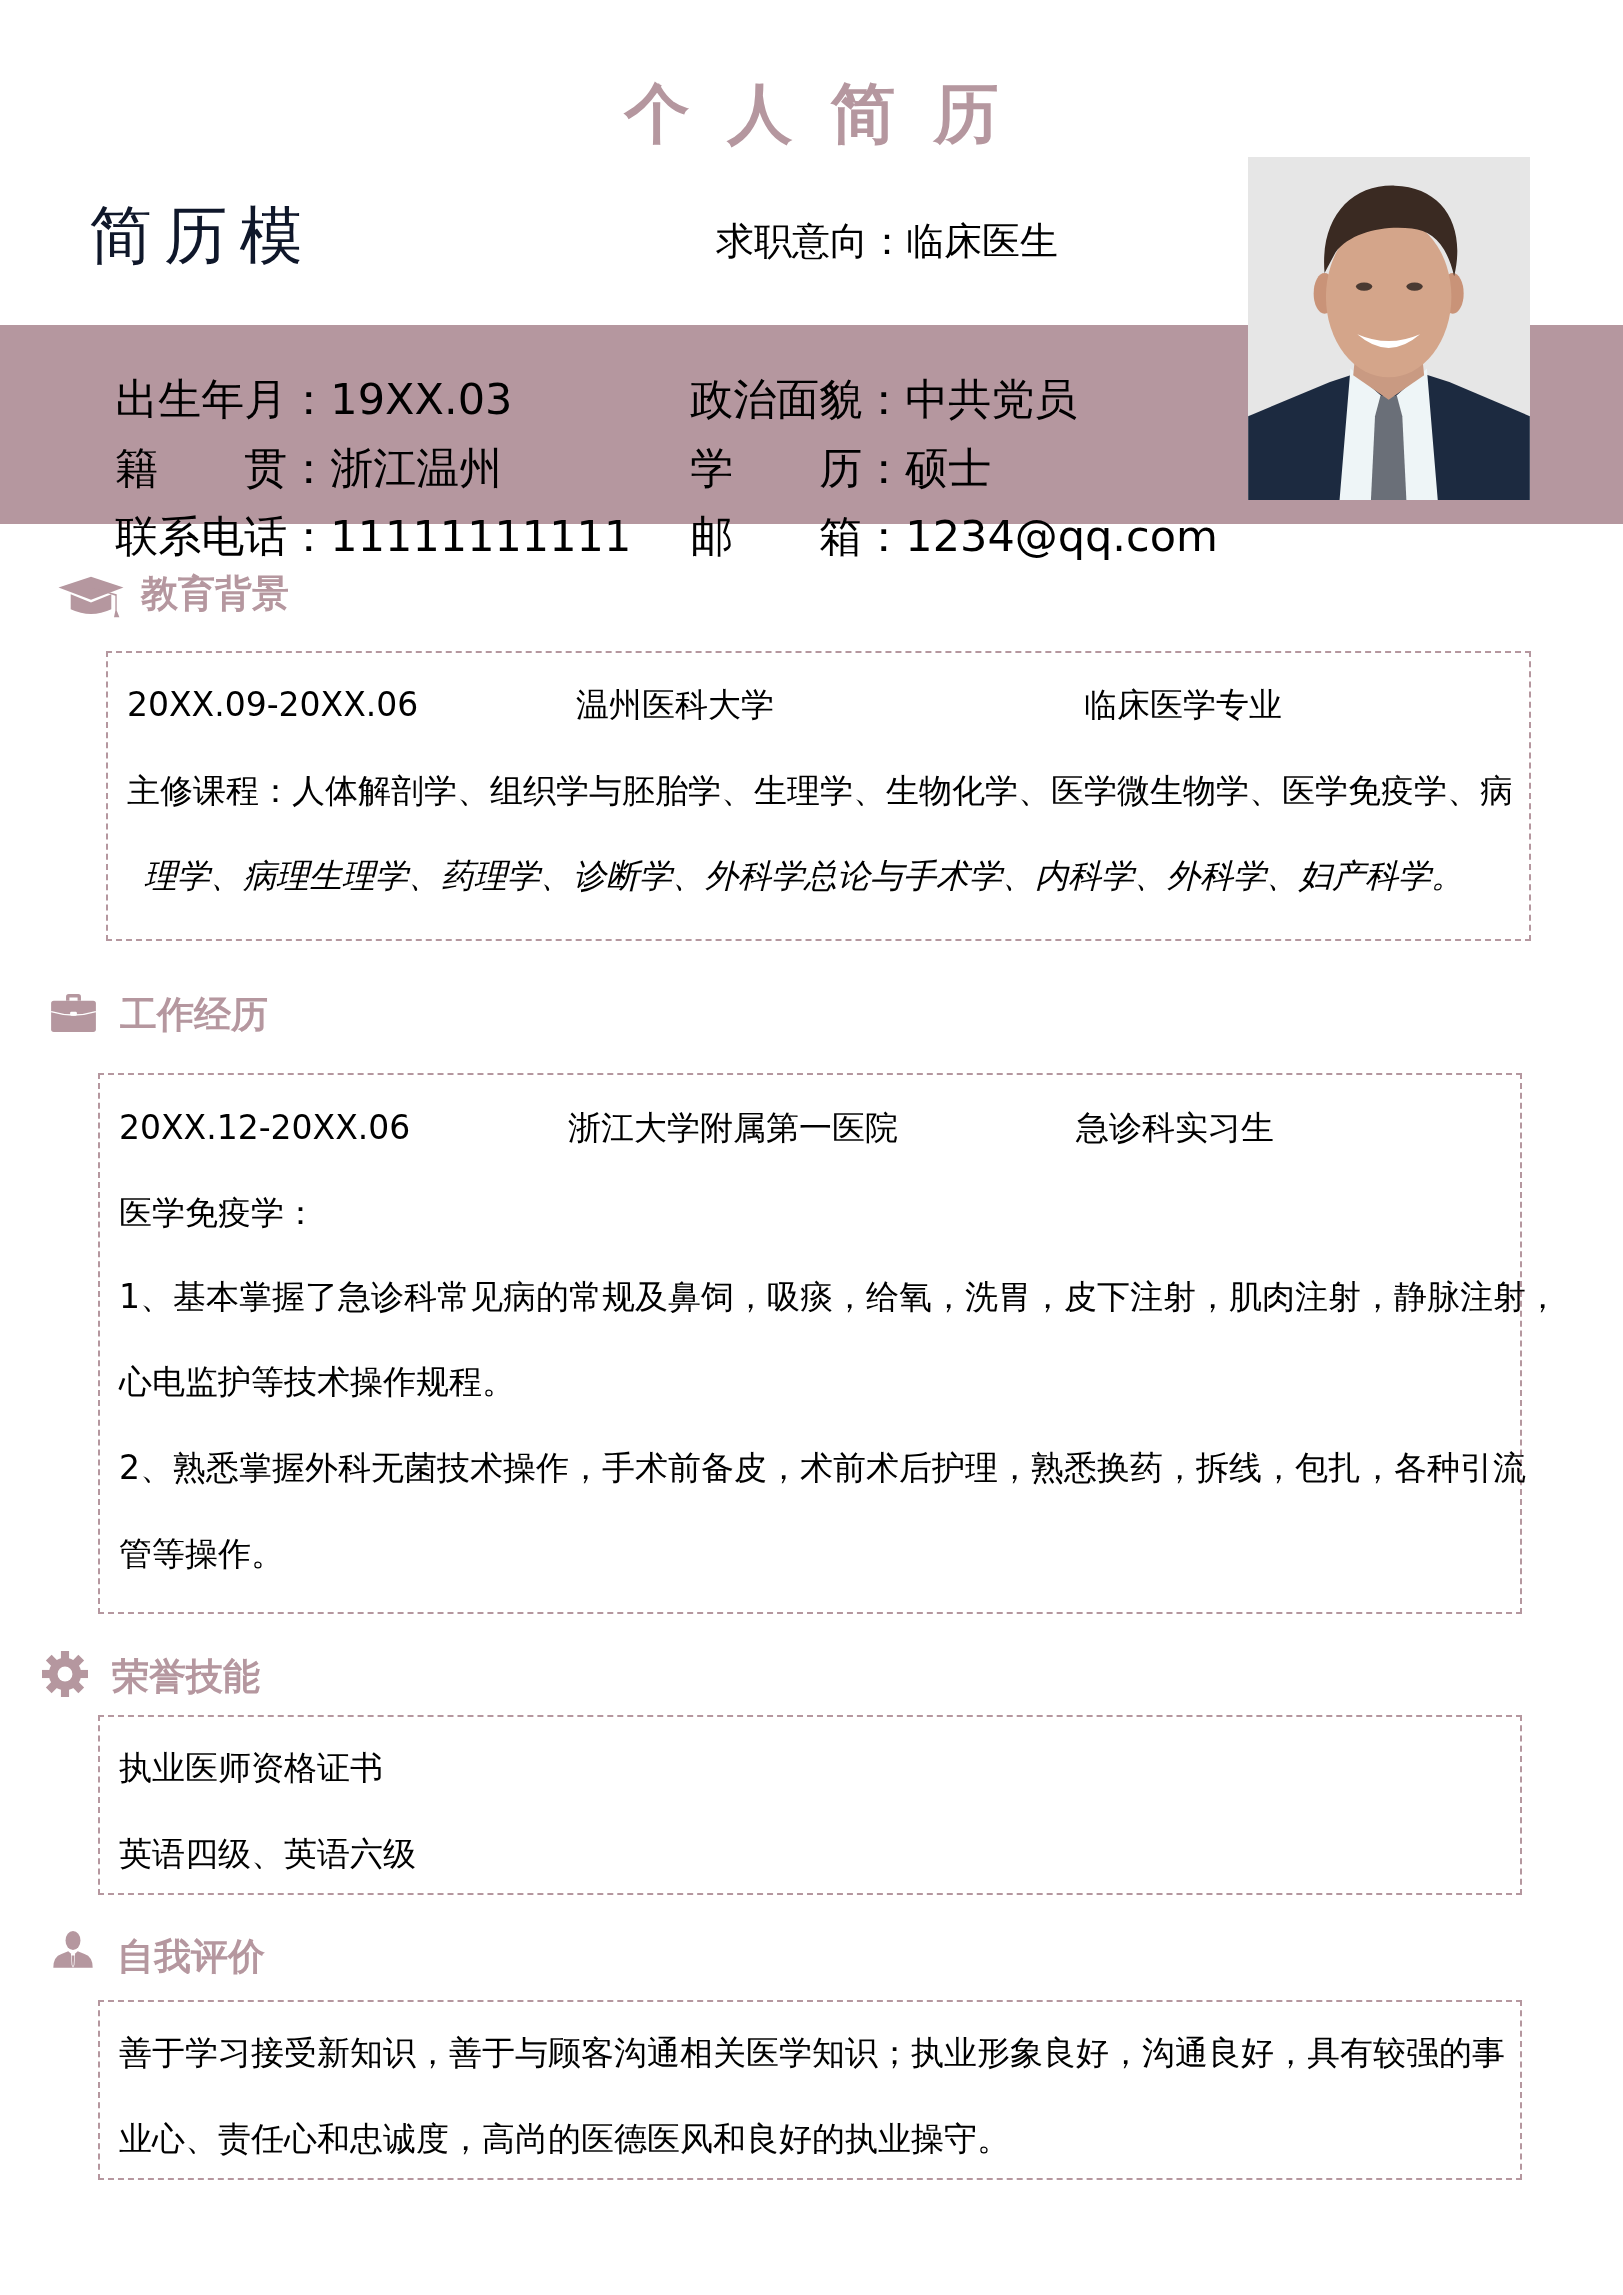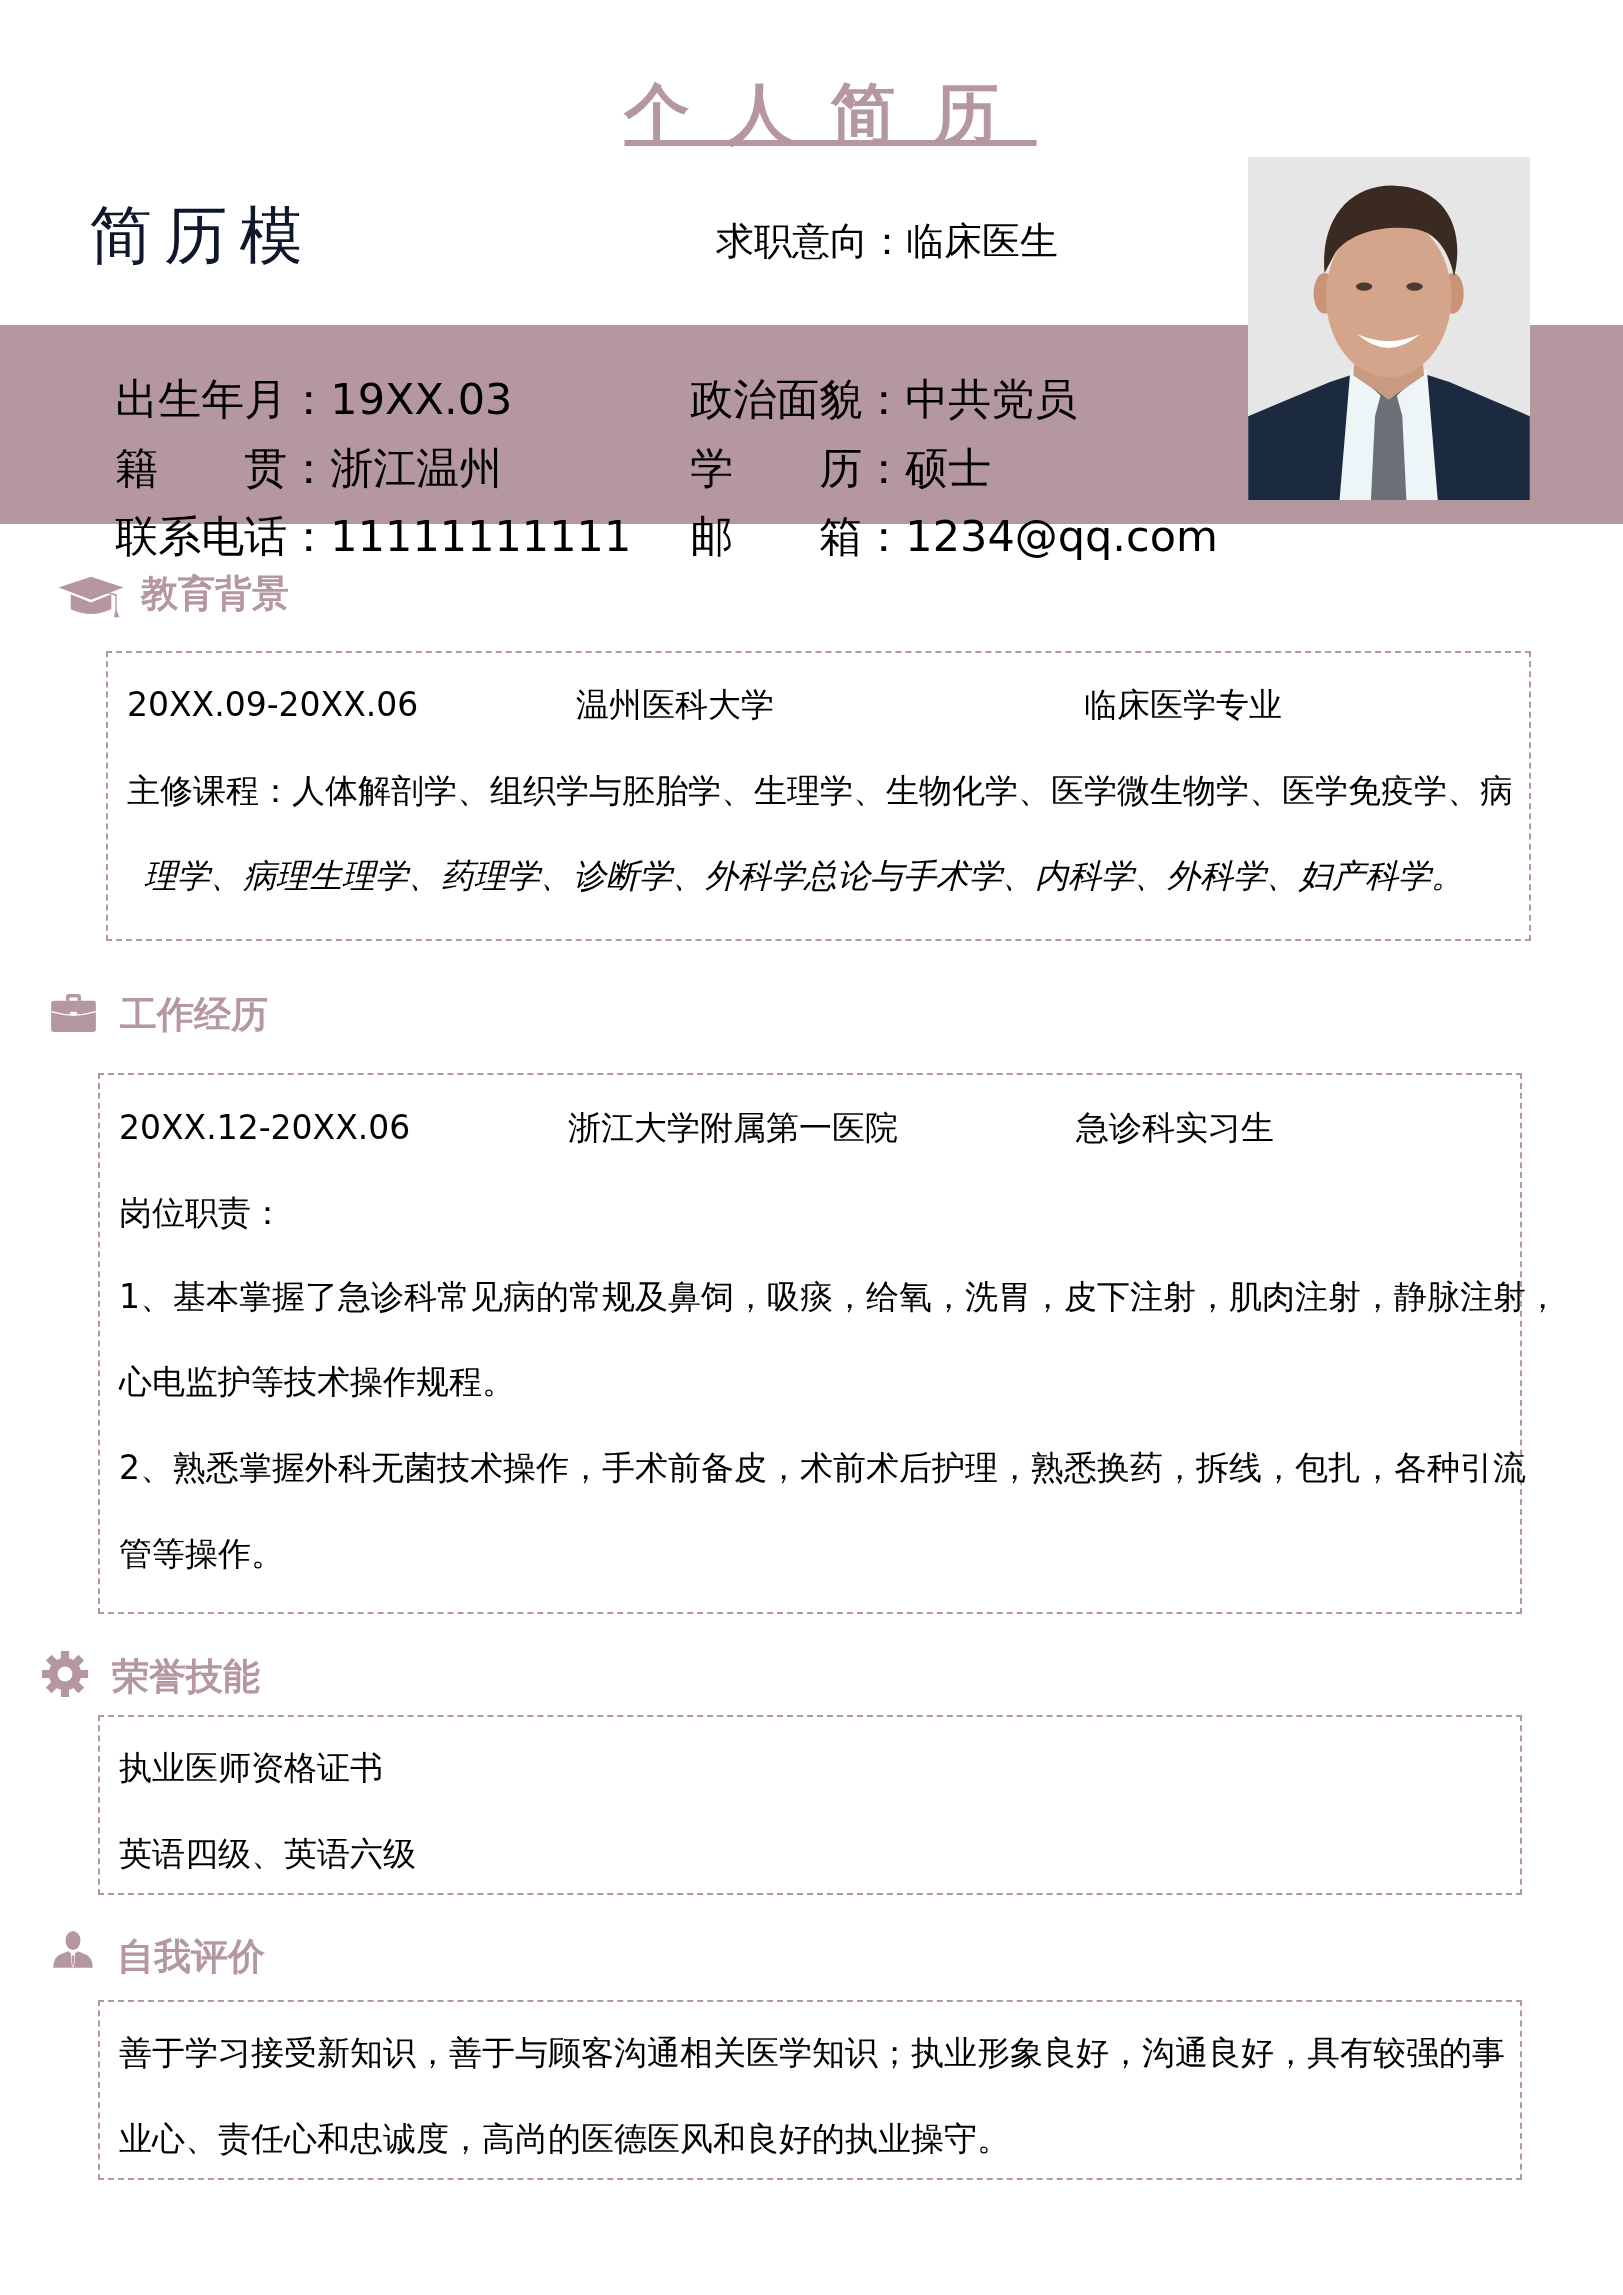--- a/index.html
+++ b/index.html
@@ -4,21 +4,21 @@
 <style>
   html, body { margin: 0; padding: 0; background: #ffffff; }
   body {
     width: 1623px; height: 2295px; position: relative; overflow: hidden;
     font-family: "DejaVu Sans", "Liberation Sans", sans-serif; color: #000;
   }
   .abs { position: absolute; }
   .page-title {
     left: 0; width: 1623px; top: 76px; text-align: center;
     font-size: 65px; font-weight: bold; letter-spacing: 38px; text-indent: 38px;
-    color: #b5979f; line-height: 75px; text-decoration: underline;
+    color: #b5979f; line-height: 75px;
   }
   .name {
     left: 89px; top: 198px; font-size: 63px; letter-spacing: 12.3px; line-height: 75px; color: #0f172a;
   }
   .objective {
     left: 670px; top: 217px; font-size: 38px; line-height: 48px; color: #000; margin-left: 46px;
   }
   .band {
     left: 0; top: 325px; width: 1623px; height: 199px; background: #b5979f;
   }
@@ -116,21 +116,21 @@
   <rect x="0" y="10" width="66" height="46" rx="4"></rect>
   <path d="M0 26 Q33 36 66 26" stroke="#ffffff" stroke-width="2" fill="none"></path>
   <rect x="28" y="26" width="10" height="6" rx="2" fill="#ffffff"></rect>
 </svg>
 <div class="abs sec-head" style="left:120px; top:991px;">工作经历</div>
 
 <div class="abs box" style="left:98px; top:1073px; width:1424px; height:541px;"></div>
 <div class="abs line" style="left:119px; top:1107px;">20XX.12-20XX.06</div>
 <div class="abs line" style="left:568px; top:1107px;">浙江大学附属第一医院</div>
 <div class="abs line" style="left:1076px; top:1107px;">急诊科实习生</div>
-<div class="abs line" style="left:119px; top:1192px;">岗位职责：</div>
+<div class="abs line" style="left:119px; top:1192px;">医学免疫学：</div>
 <div class="abs line" style="left:119px; top:1276px;">1、基本掌握了急诊科常见病的常规及鼻饲，吸痰，给氧，洗胃，皮下注射，肌肉注射，静脉注射，</div>
 <div class="abs line" style="left:119px; top:1361px;">心电监护等技术操作规程。</div>
 <div class="abs line" style="left:119px; top:1447px;">2、熟悉掌握外科无菌技术操作，手术前备皮，术前术后护理，熟悉换药，拆线，包扎，各种引流</div>
 <div class="abs line" style="left:119px; top:1533px;">管等操作。</div>
 
 <svg class="abs sec-icon" style="left:42px; top:1651px;" width="46" height="46" viewBox="0 0 68 68">
   <g transform="translate(34 34)">
     <rect x="-6" y="-34" width="12" height="14"></rect>
     <rect x="-6" y="-34" width="12" height="14" transform="rotate(45)"></rect>
     <rect x="-6" y="-34" width="12" height="14" transform="rotate(90)"></rect>

